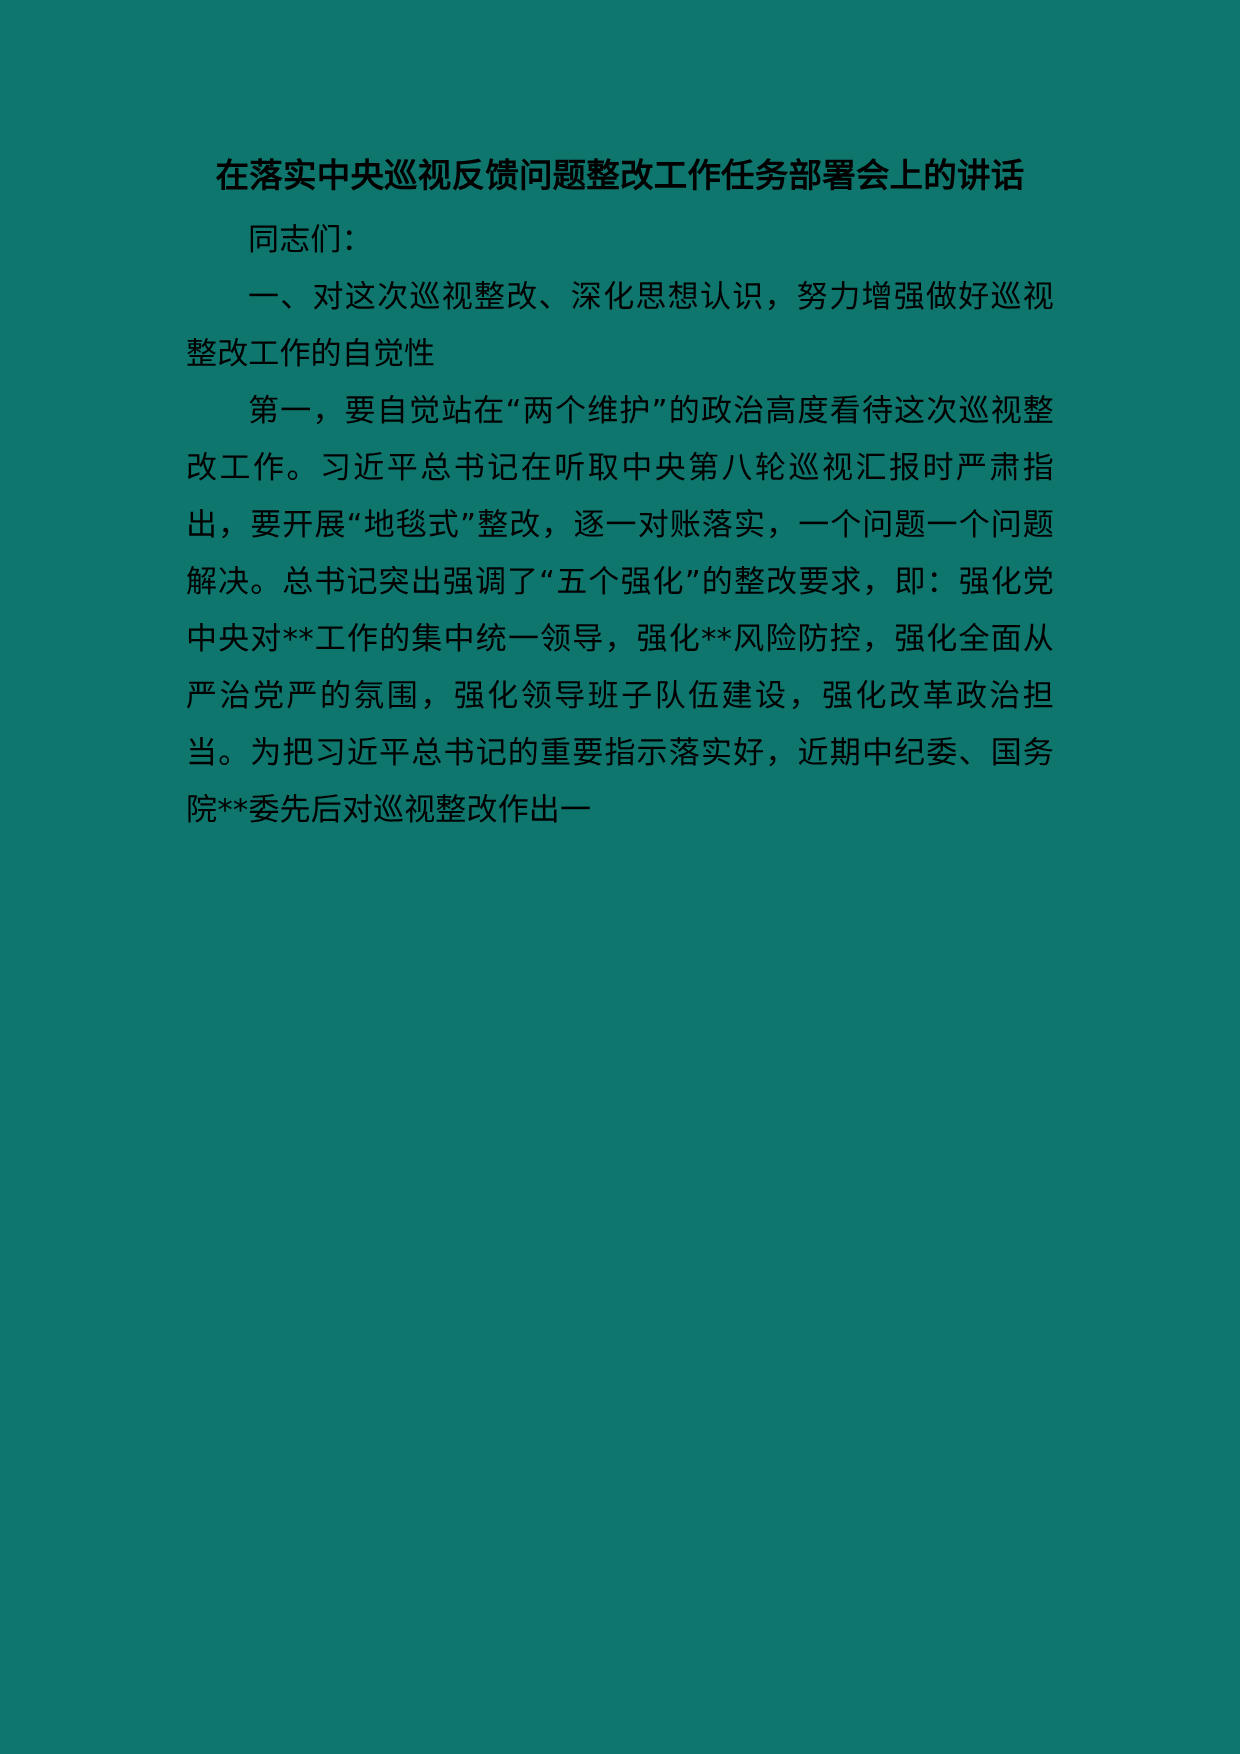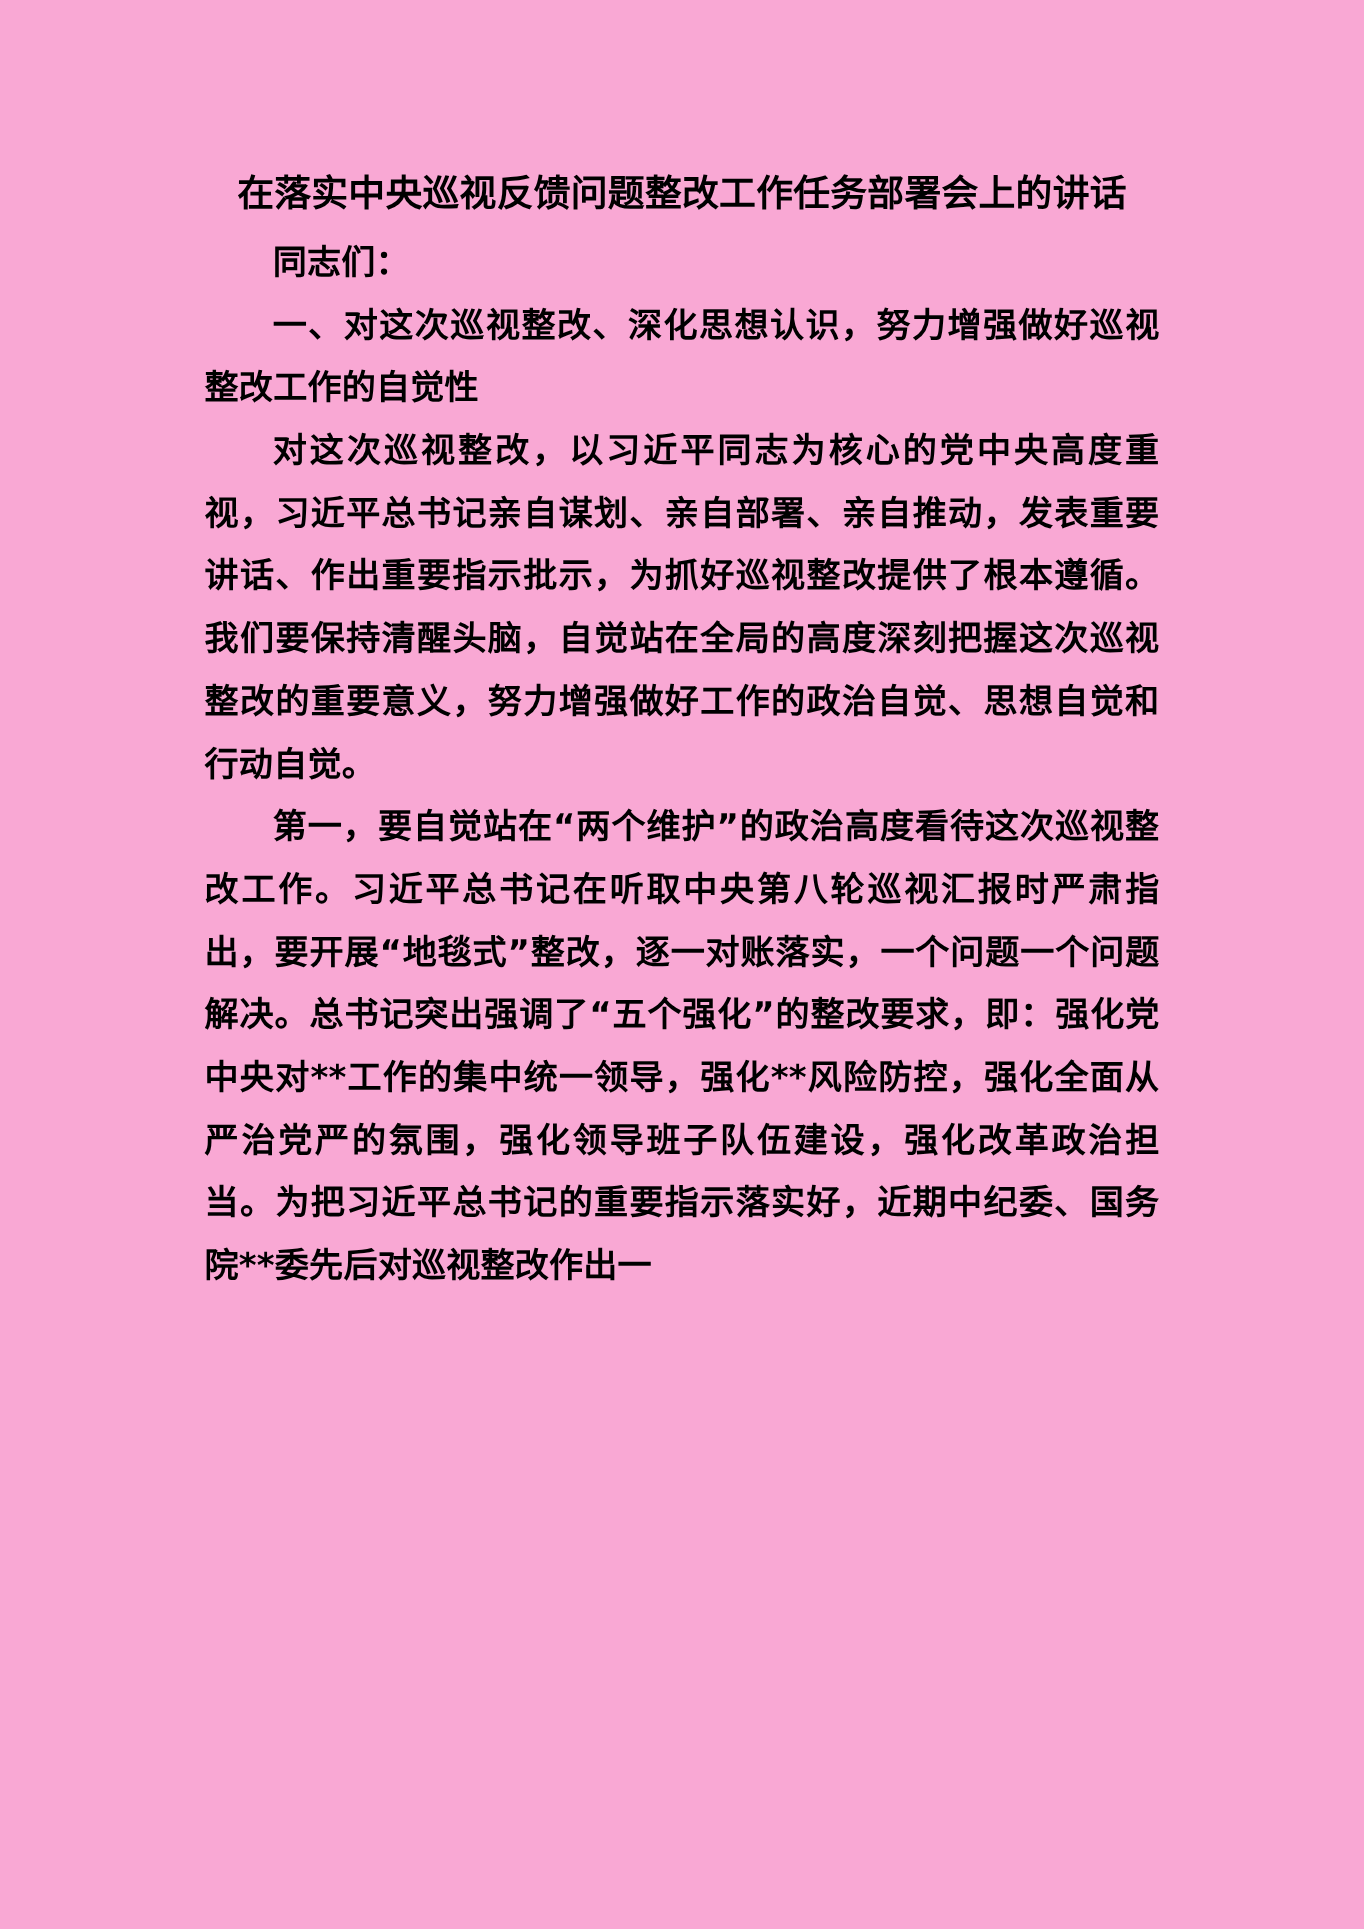--- a/index.html
+++ b/index.html
@@ -13,41 +13,41 @@
     height: 1754px;
     overflow: hidden;
     font-family: "DejaVu Sans", "Liberation Sans", sans-serif;
     color: #000000;
     -webkit-font-smoothing: antialiased;
   }
   .page {
     position: relative;
     width: 1240px;
     height: 1754px;
-    background: #f9a8d4;
+    background: #0f766e;
     box-sizing: border-box;
   }
   .content {
     position: absolute;
     left: 186px;
     top: 150px;
     width: 868px;
   }
   .doc-title {
     font-size: 33.5px;
     font-weight: 700;
     text-align: center;
     line-height: 52px;
     letter-spacing: 0.2px;
     margin: 0 0 6px 0;
     white-space: nowrap;
   }
   .para {
     font-size: 31px;
-    font-weight: 700;
+    font-weight: 400;
     line-height: 57px;
     text-align: justify;
     text-align-last: left;
     text-justify: inter-ideograph;
     margin: 0;
     letter-spacing: 0.15px;
     word-break: break-all;
   }
   .para.indent {
     text-indent: 62px;
@@ -62,18 +62,17 @@
 
     <h1 class="doc-title">在落实中央巡视反馈问题整改工作任务部署会上的讲话</h1>
 
     <div class="spacer-sm"></div>
 
     <p class="para indent">同志们：</p>
 
 
     <p class="para indent">一、对这次巡视整改、深化思想认识，努力增强做好巡视整改工作的自觉性</p>
 
-    <p class="para indent">对这次巡视整改，以习近平同志为核心的党中央高度重视，习近平总书记亲自谋划、亲自部署、亲自推动，发表重要讲话、作出重要指示批示，为抓好巡视整改提供了根本遵循。我们要保持清醒头脑，自觉站在全局的高度深刻把握这次巡视整改的重要意义，努力增强做好工作的政治自觉、思想自觉和行动自觉。</p>
 
     <p class="para indent">第一，要自觉站在“两个维护”的政治高度看待这次巡视整改工作。习近平总书记在听取中央第八轮巡视汇报时严肃指出，要开展“地毯式”整改，逐一对账落实，一个问题一个问题解决。总书记突出强调了“五个强化”的整改要求，即：强化党中央对**工作的集中统一领导，强化**风险防控，强化全面从严治党严的氛围，强化领导班子队伍建设，强化改革政治担当。为把习近平总书记的重要指示落实好，近期中纪委、国务院**委先后对巡视整改作出一</p>
 
   </div>
 </div>
 
 </body></html>

